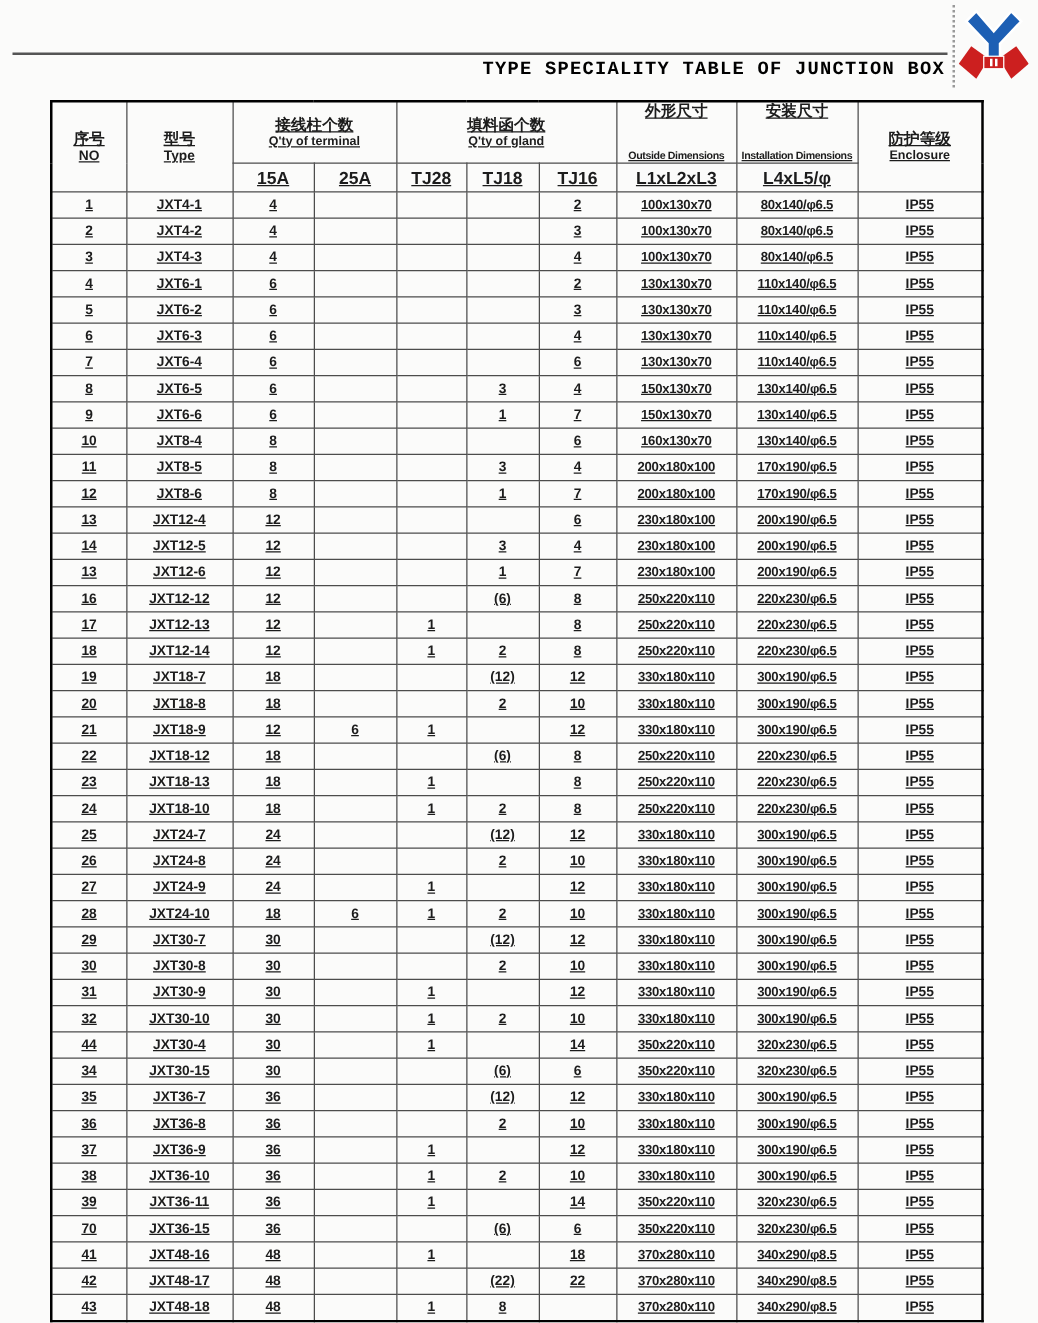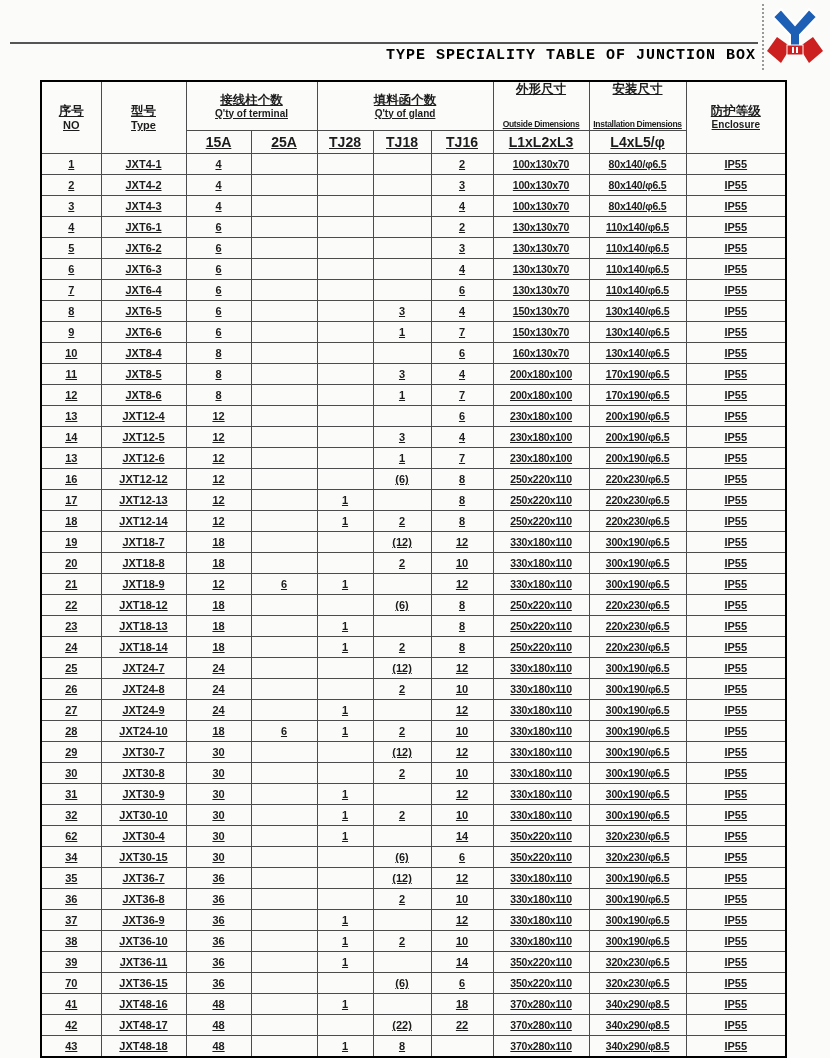--- a/index.html
+++ b/index.html
@@ -380,21 +380,21 @@
           <td></td>
           <td>1</td>
           <td></td>
           <td>8</td>
           <td class="dim">250x220x110</td>
           <td class="dim">220x230/φ6.5</td>
           <td>IP55</td>
         </tr>
         <tr>
           <td>24</td>
-          <td class="type-col">JXT18-14</td>
+          <td class="type-col">JXT18-10</td>
           <td>18</td>
           <td></td>
           <td>1</td>
           <td>2</td>
           <td>8</td>
           <td class="dim">250x220x110</td>
           <td class="dim">220x230/φ6.5</td>
           <td>IP55</td>
         </tr>
         <tr>
@@ -487,21 +487,21 @@
           <td>30</td>
           <td></td>
           <td>1</td>
           <td>2</td>
           <td>10</td>
           <td class="dim">330x180x110</td>
           <td class="dim">300x190/φ6.5</td>
           <td>IP55</td>
         </tr>
         <tr>
-          <td>62</td>
+          <td>44</td>
           <td class="type-col">JXT30-4</td>
           <td>30</td>
           <td></td>
           <td>1</td>
           <td></td>
           <td>14</td>
           <td class="dim">350x220x110</td>
           <td class="dim">320x230/φ6.5</td>
           <td>IP55</td>
         </tr>

